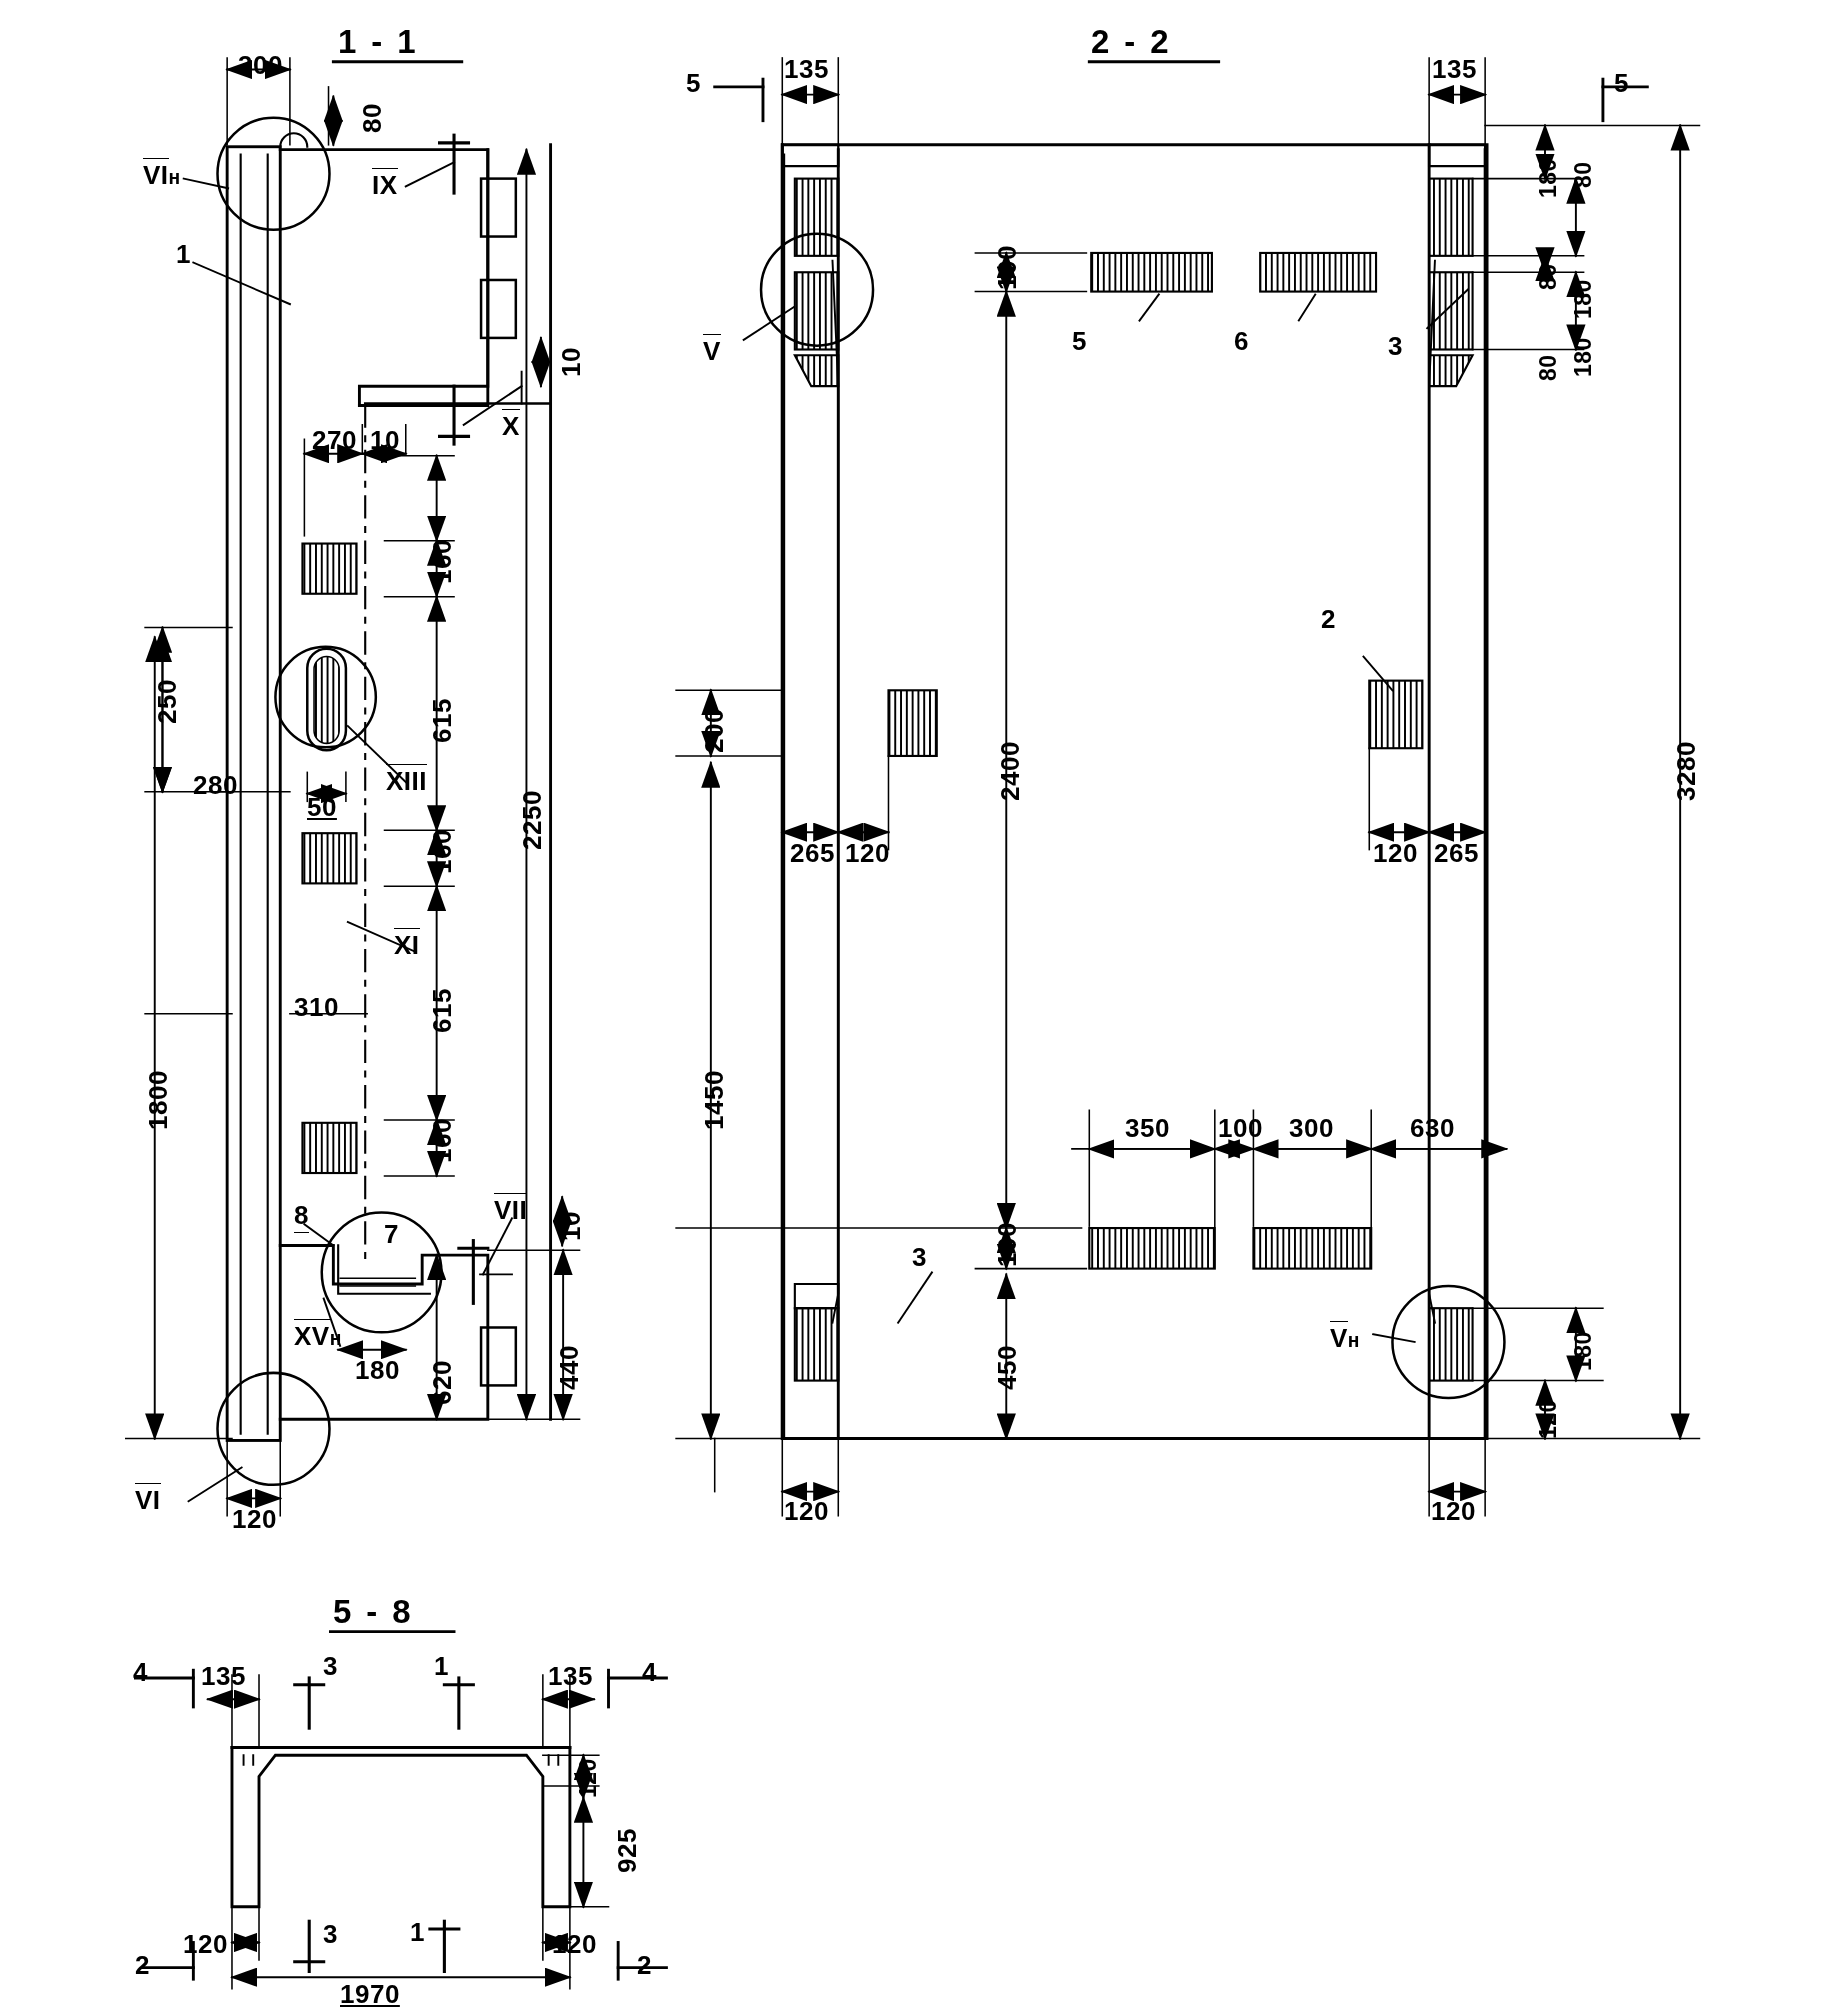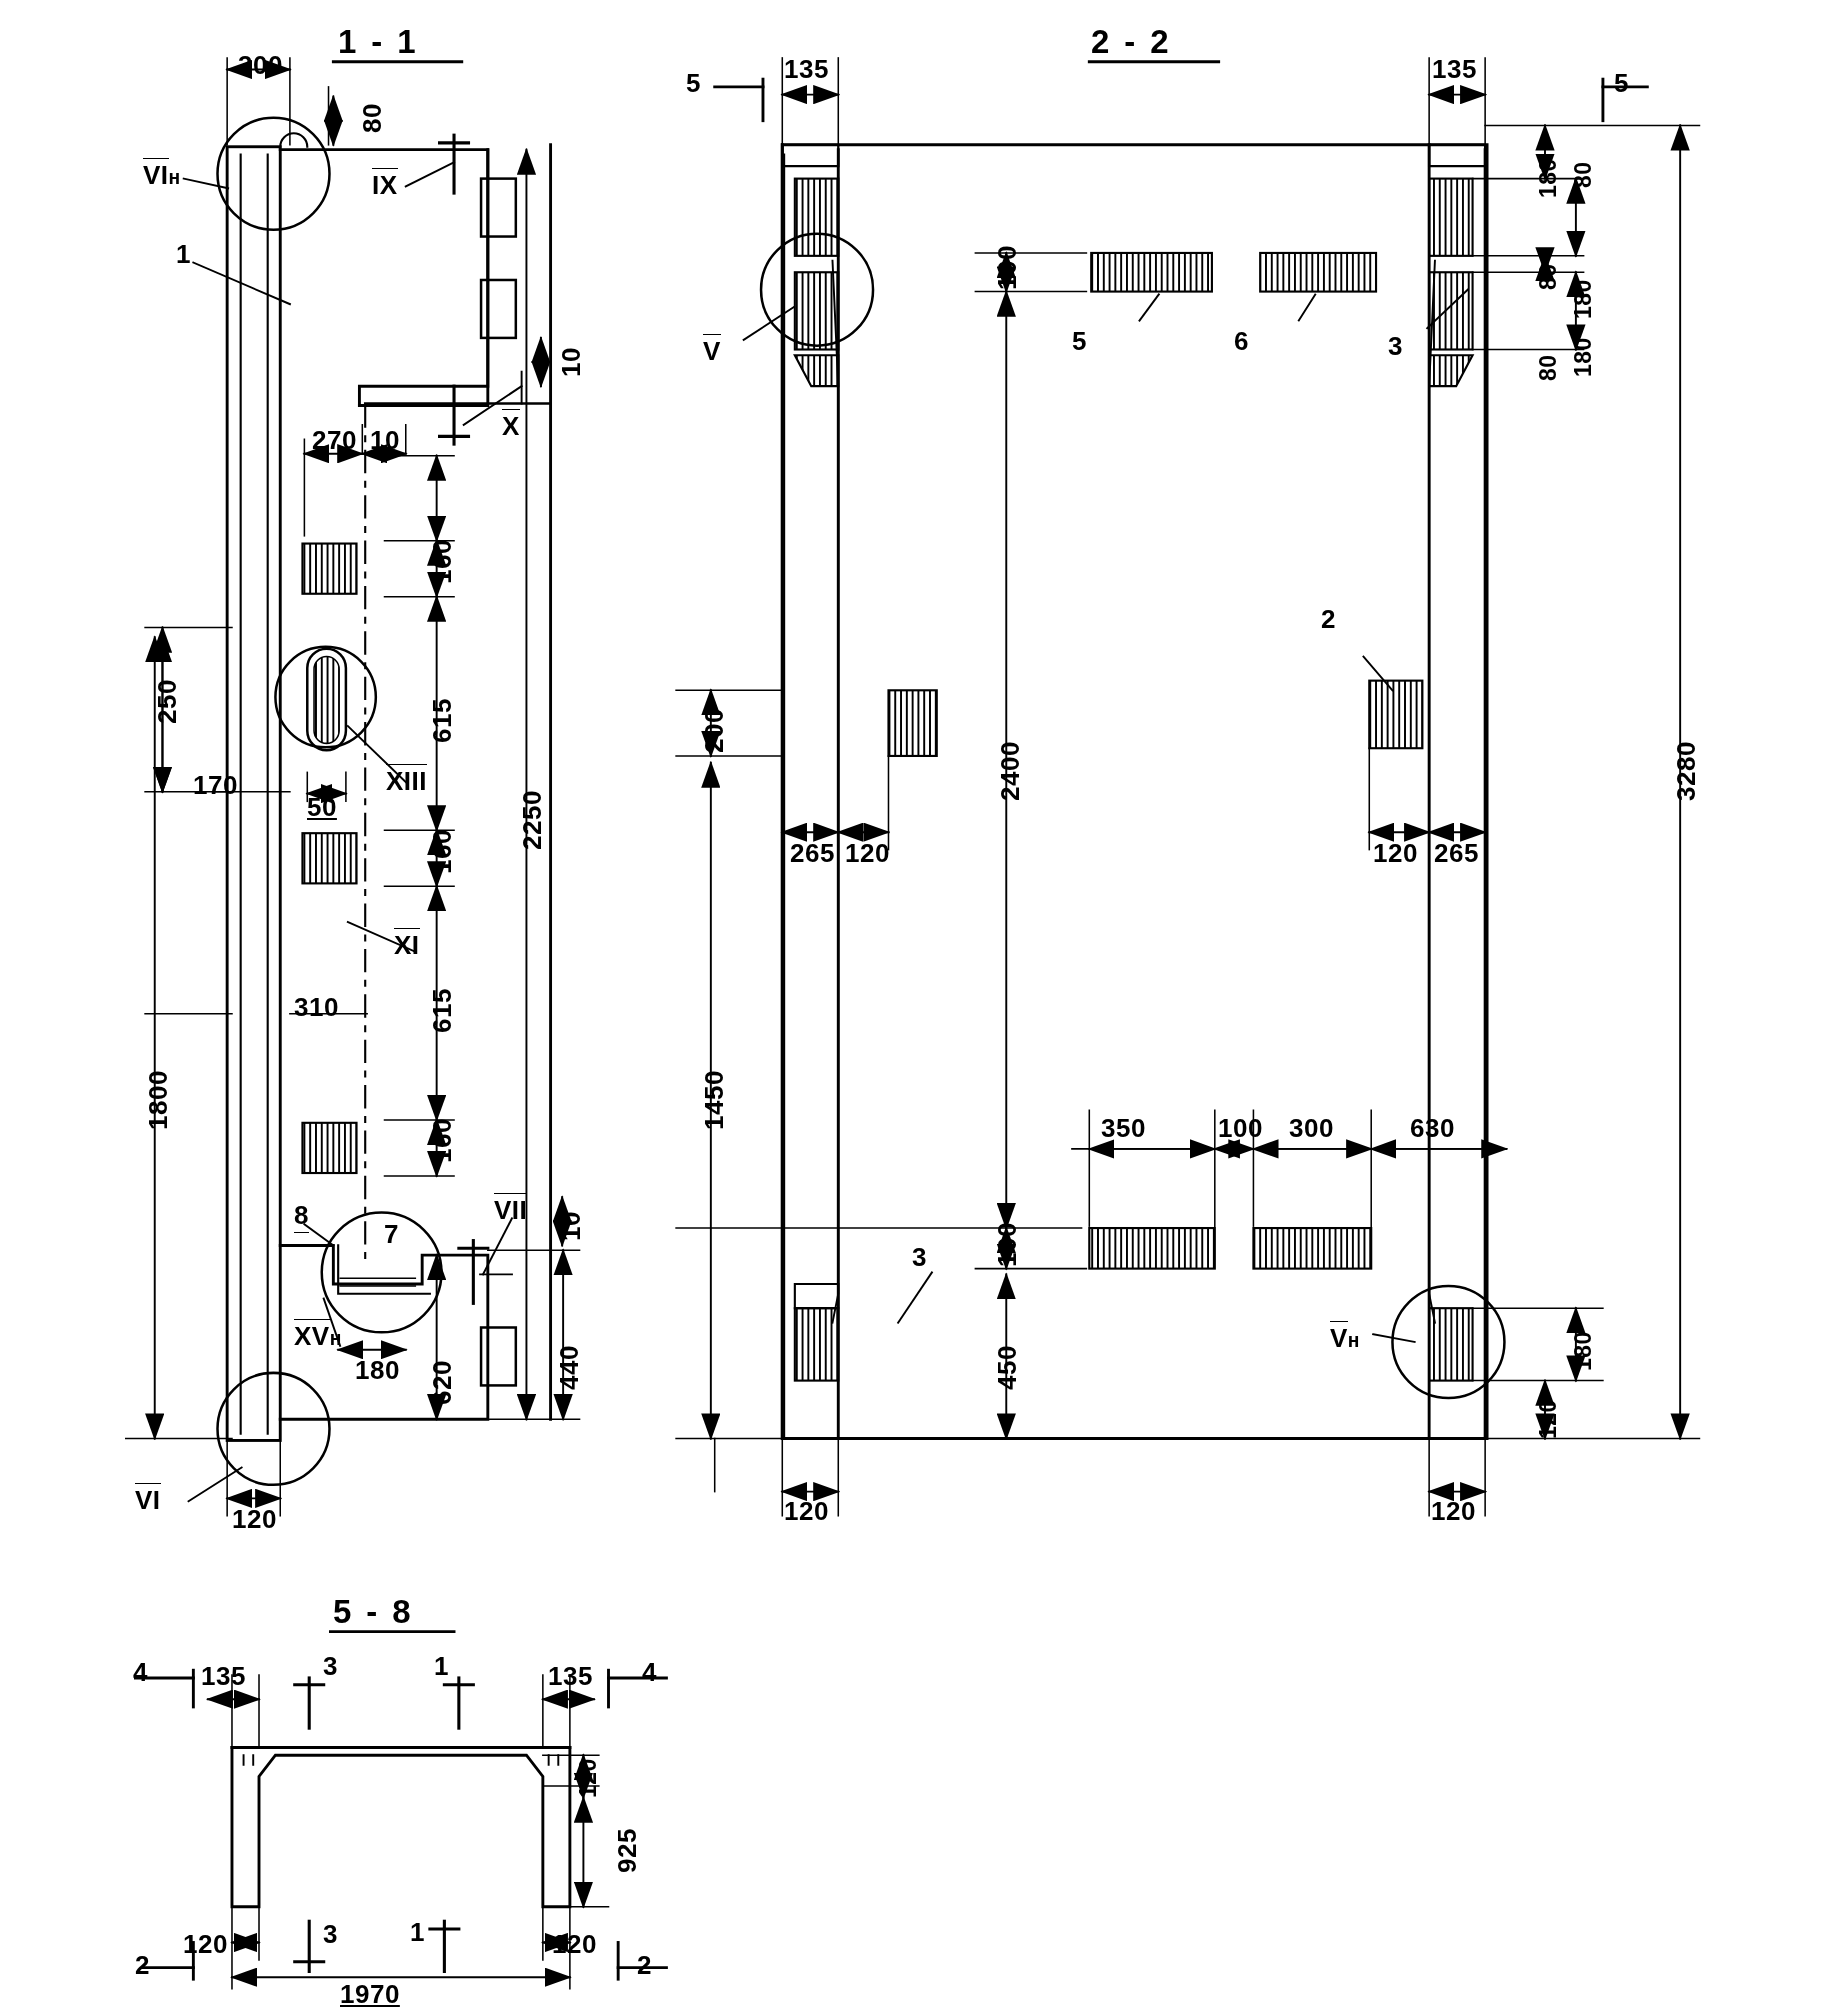--- a/index.html
+++ b/index.html
@@ -447,21 +447,21 @@
   <div class="lbl" style="left:370px; top:427px;">10</div>
 
   <div class="lbl rot" style="left:429px; top:584px; transform:rotate(-90deg);">160</div>
   <div class="lbl rot" style="left:429px; top:743px; transform:rotate(-90deg);">615</div>
   <div class="lbl rot" style="left:429px; top:874px; transform:rotate(-90deg);">160</div>
   <div class="lbl rot" style="left:429px; top:1033px; transform:rotate(-90deg);">615</div>
   <div class="lbl rot" style="left:429px; top:1163px; transform:rotate(-90deg);">160</div>
 
   <div class="lbl rot" style="left:519px; top:850px; transform:rotate(-90deg);">2250</div>
   <div class="lbl rot" style="left:154px; top:724px; transform:rotate(-90deg);">250</div>
-  <div class="lbl" style="left:193px; top:772px;">170</div>
+  <div class="lbl" style="left:193px; top:772px;">280</div>
   <div class="lbl" style="left:307px; top:794px;text-decoration:underline;">50</div>
   <div class="lbl" style="left:294px; top:994px;">310</div>
   <div class="lbl rot" style="left:145px; top:1130px; transform:rotate(-90deg);">1800</div>
   <div class="lbl" style="left:355px; top:1357px;">180</div>
   <div class="lbl rot" style="left:429px; top:1405px; transform:rotate(-90deg);">620</div>
   <div class="lbl rot" style="left:556px; top:1390px; transform:rotate(-90deg);">440</div>
   <div class="lbl rot" style="left:558px; top:1241px; transform:rotate(-90deg);">10</div>
   <div class="lbl" style="left:232px; top:1506px;">120</div>
 
   <div class="lbl" style="left:143px; top:162px;"><span class="ovl">VI</span><span style="font-size:19.3px">н</span></div>
@@ -495,21 +495,21 @@
 
   <div class="lbl rot" style="left:994px; top:290px; transform:rotate(-90deg);">100</div>
   <div class="lbl rot" style="left:701px; top:753px; transform:rotate(-90deg);">200</div>
   <div class="lbl rot" style="left:997px; top:801px; transform:rotate(-90deg);">2400</div>
   <div class="lbl" style="left:790px; top:840px;">265</div>
   <div class="lbl" style="left:845px; top:840px;">120</div>
   <div class="lbl" style="left:1373px; top:840px;">120</div>
   <div class="lbl" style="left:1434px; top:840px;">265</div>
   <div class="lbl rot" style="left:701px; top:1130px; transform:rotate(-90deg);">1450</div>
 
-  <div class="lbl" style="left:1101px; top:1115px;">350</div>
+  <div class="lbl" style="left:1125px; top:1115px;">350</div>
   <div class="lbl" style="left:1218px; top:1115px;">100</div>
   <div class="lbl" style="left:1289px; top:1115px;">300</div>
   <div class="lbl" style="left:1410px; top:1115px;">630</div>
 
   <div class="lbl rot" style="left:994px; top:1267px; transform:rotate(-90deg);">100</div>
   <div class="lbl rot" style="left:994px; top:1390px; transform:rotate(-90deg);">450</div>
   <div class="lbl rot small" style="left:1572px; top:1371px; transform:rotate(-90deg);">180</div>
   <div class="lbl rot small" style="left:1537px; top:1439px; transform:rotate(-90deg);">120</div>
   <div class="lbl" style="left:784px; top:1498px;">120</div>
   <div class="lbl" style="left:1431px; top:1498px;">120</div>

